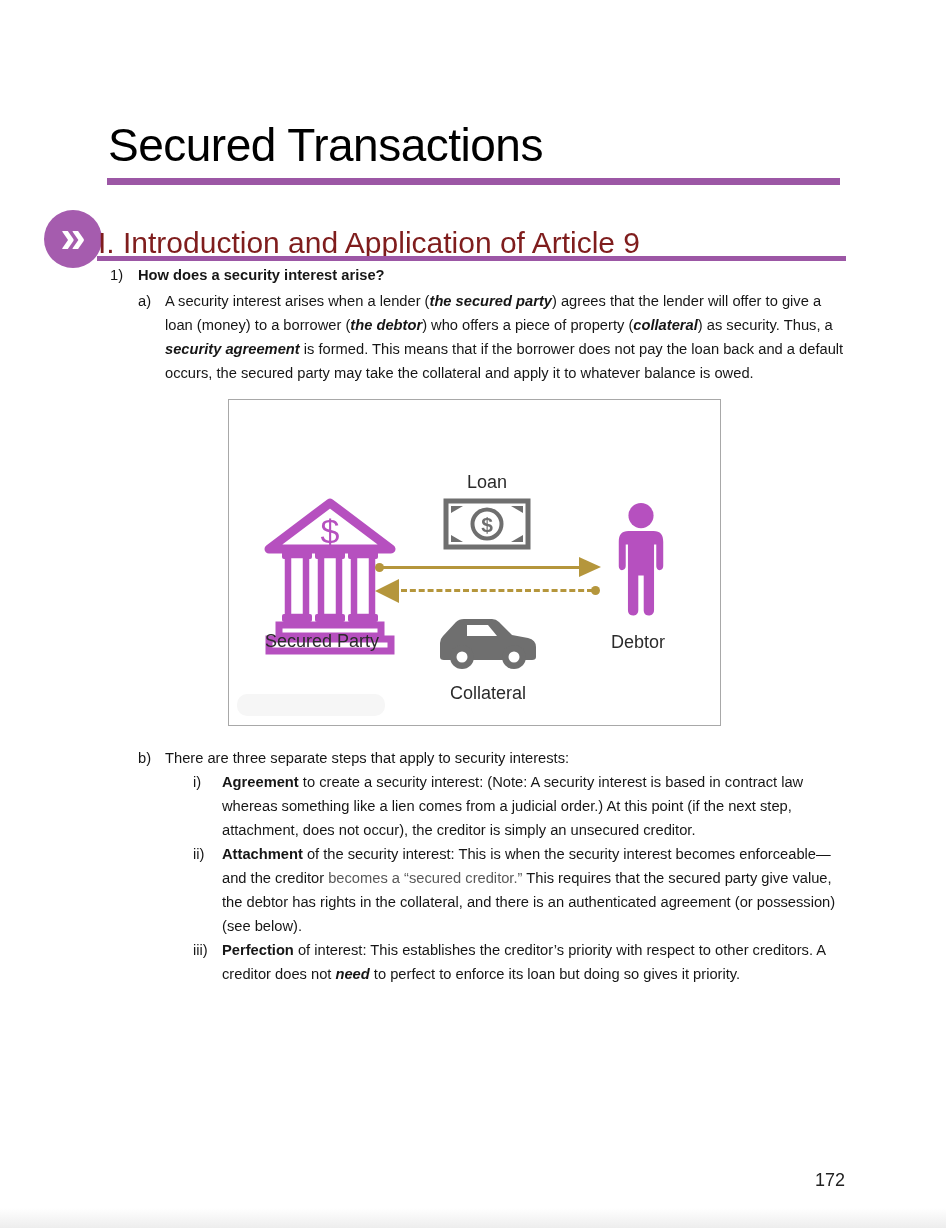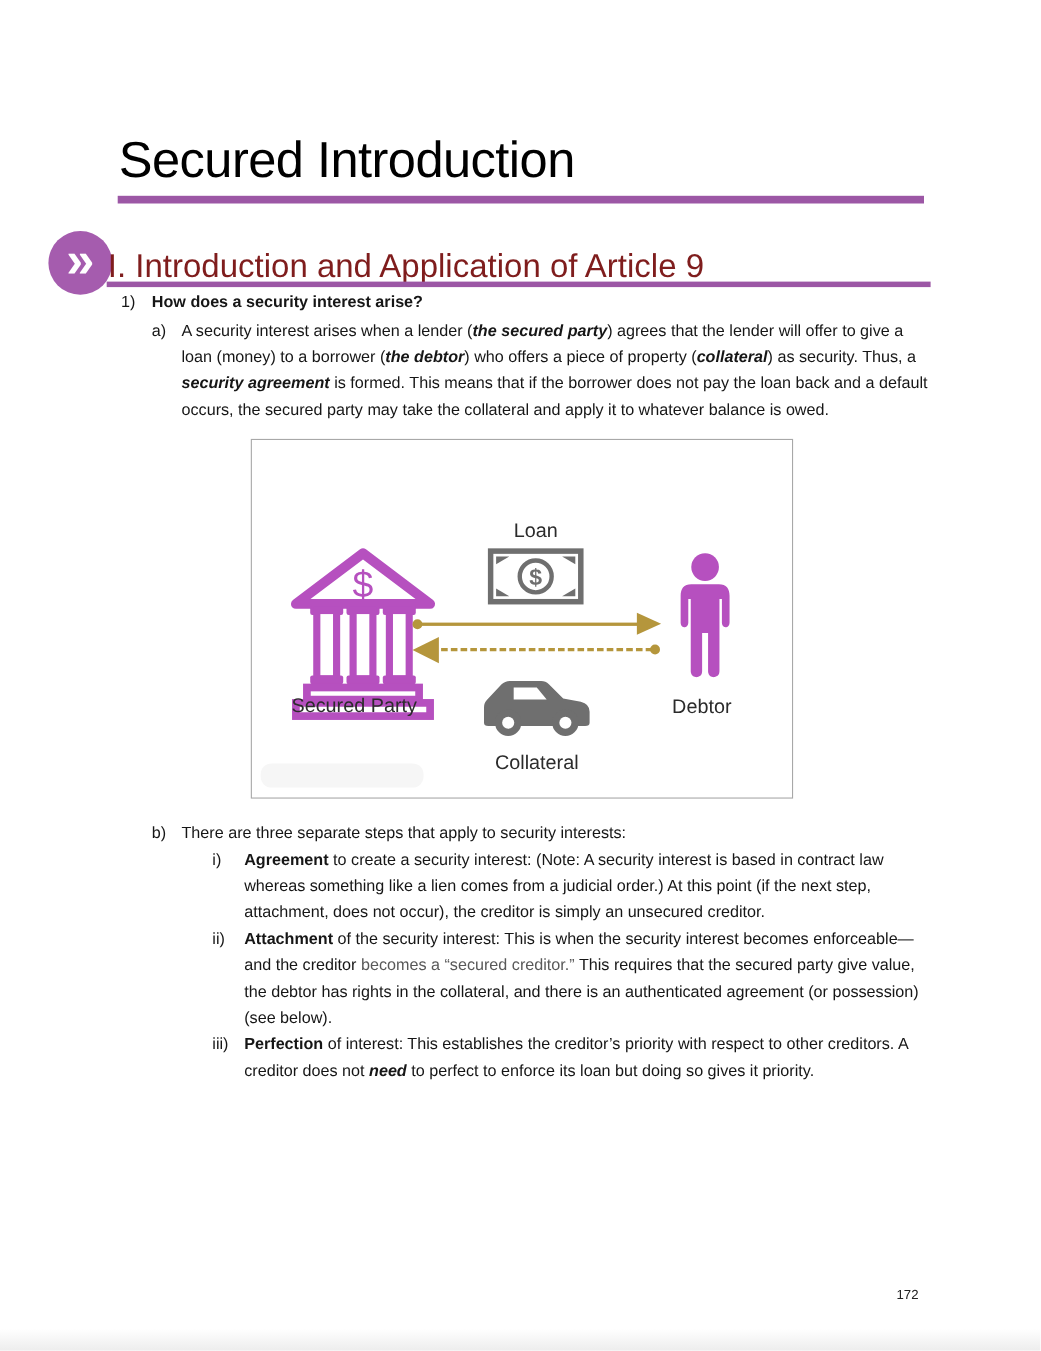--- a/index.html
+++ b/index.html
@@ -57,31 +57,31 @@
   .car{position:absolute;left:207px;top:209px;}
   .arrow-dot{position:absolute;width:9px;height:9px;border-radius:50%;background:var(--gold);}
   .solid-line{position:absolute;left:152px;top:166px;width:200px;height:3px;background:var(--gold);}
   .solid-head{position:absolute;left:350px;top:157px;width:0;height:0;
               border-left:22px solid var(--gold);border-top:10px solid transparent;border-bottom:10px solid transparent;}
   .dashed-line{position:absolute;left:172px;top:189px;width:192px;height:0;border-top:3px dashed var(--gold);}
   .dashed-head{position:absolute;left:146px;top:179px;width:0;height:0;
                border-right:24px solid var(--gold);border-top:12px solid transparent;border-bottom:12px solid transparent;}
   .watermark{position:absolute;left:8px;top:294px;width:148px;height:22px;background:#f6f6f6;border-radius:10px;}
 
-  .page-number{position:absolute;left:815px;top:1170px;font-size:12px;color:#222;}
+  .page-number{position:absolute;left:815px;top:1170px;font-size:18px;color:#222;}
   .bottom-shade{position:absolute;left:0;bottom:0;width:100%;height:20px;
                 background:linear-gradient(to bottom,rgba(190,190,190,0),rgba(190,190,190,0.28));}
   svg text{font-family:"Liberation Sans",sans-serif;}
 </style>
 </head>
 <body>
 
 <div class="page">
 
-  <div class="doc-title">Secured Introduction</div>
+  <div class="doc-title">Secured Transactions</div>
   <div class="title-rule"></div>
 
   <div class="badge">»</div>
   <div class="section-heading">I. Introduction and Application of Article 9</div>
   <div class="heading-rule"></div>
 
   <div class="content">
 
     <div class="row q1">
       <span class="marker">1)</span>

